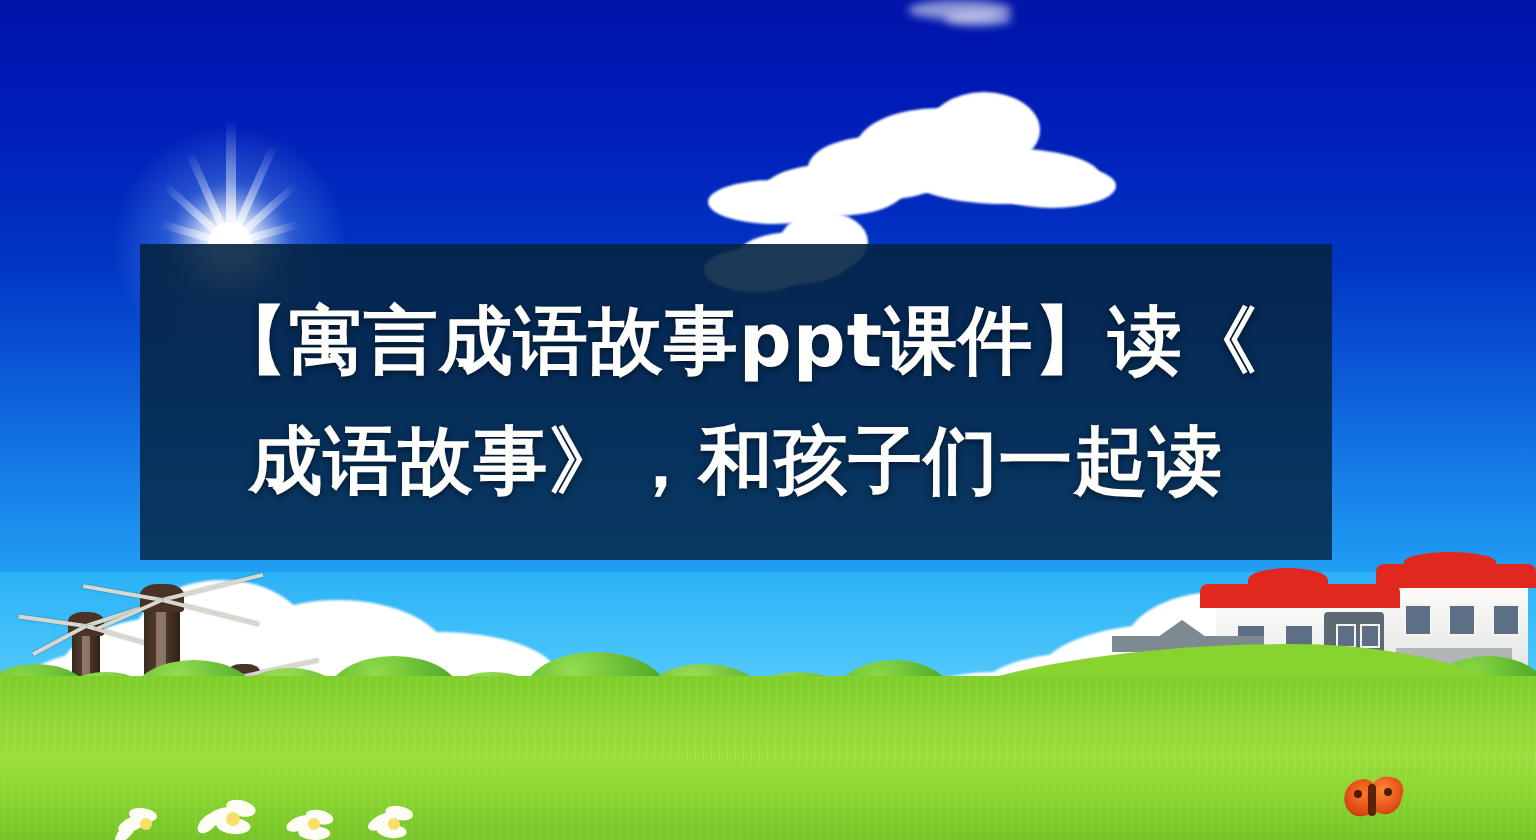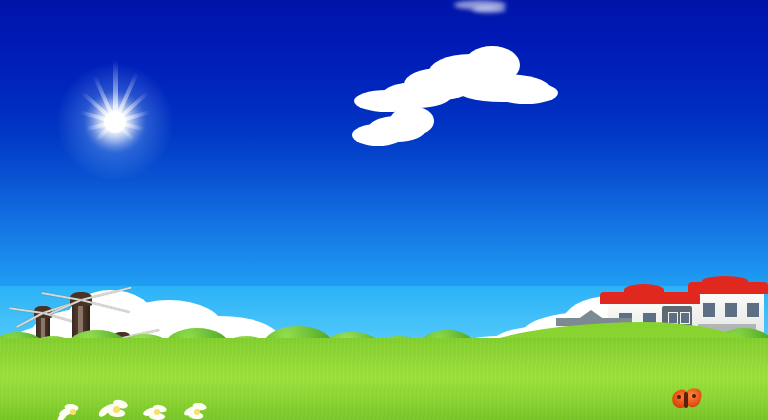--- a/index.html
+++ b/index.html
@@ -317,14 +317,21 @@
 
   <div class="bfly">
     <div class="bwing" style="left:0;top:4px;width:17px;height:18px;background:radial-gradient(circle at 60% 40%,#ff7a2a,#d8430f 70%,#8a2a08);transform:rotate(-16deg);"></div>
     <div class="bwing" style="left:12px;top:2px;width:17px;height:19px;background:radial-gradient(circle at 40% 40%,#ff8a3a,#e04a12 70%,#8a2a08);transform:rotate(14deg);"></div>
     <div style="position:absolute;left:12px;top:6px;width:4px;height:16px;border-radius:3px;background:#5a2208;"></div>
     <div style="position:absolute;left:5px;top:9px;width:4px;height:4px;border-radius:50%;background:#4d1c06;"></div>
     <div style="position:absolute;left:20px;top:8px;width:4px;height:4px;border-radius:50%;background:#4d1c06;"></div>
   </div>
 
   <div class="edge-strip"></div>
+  <div class="banner">
+    <div class="banner-tint"></div>
+    <div class="banner-text">
+      <div class="tline">【寓言成语故事ppt课件】读《</div>
+      <div class="tline">成语故事》，和孩子们一起读</div>
+    </div>
+  </div>
 
 </div>
 
 </body></html>

